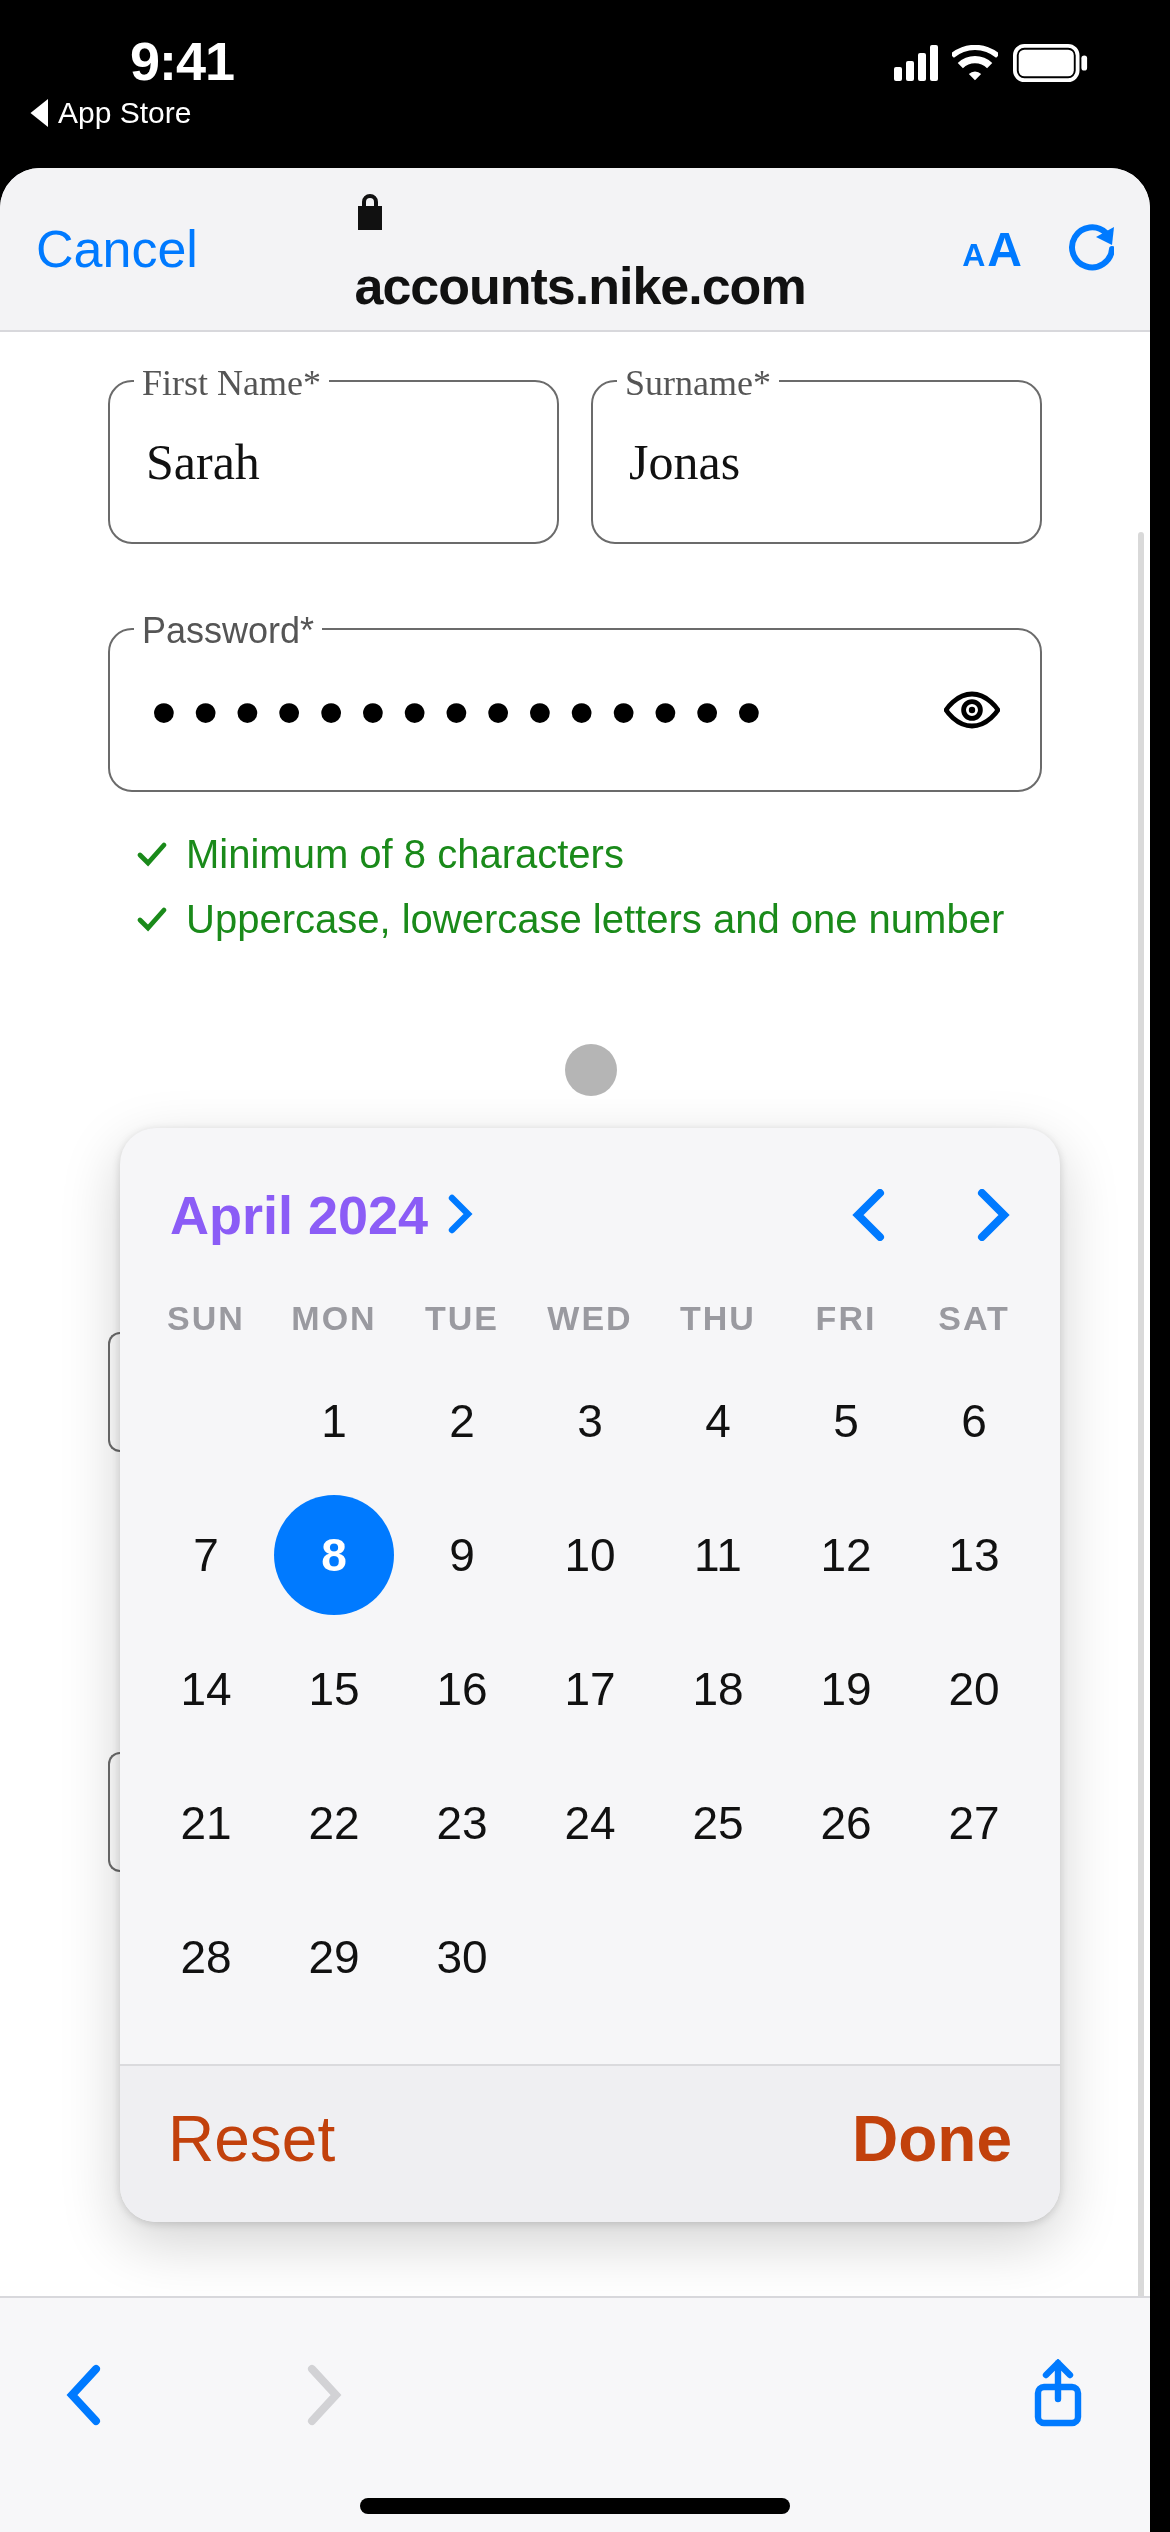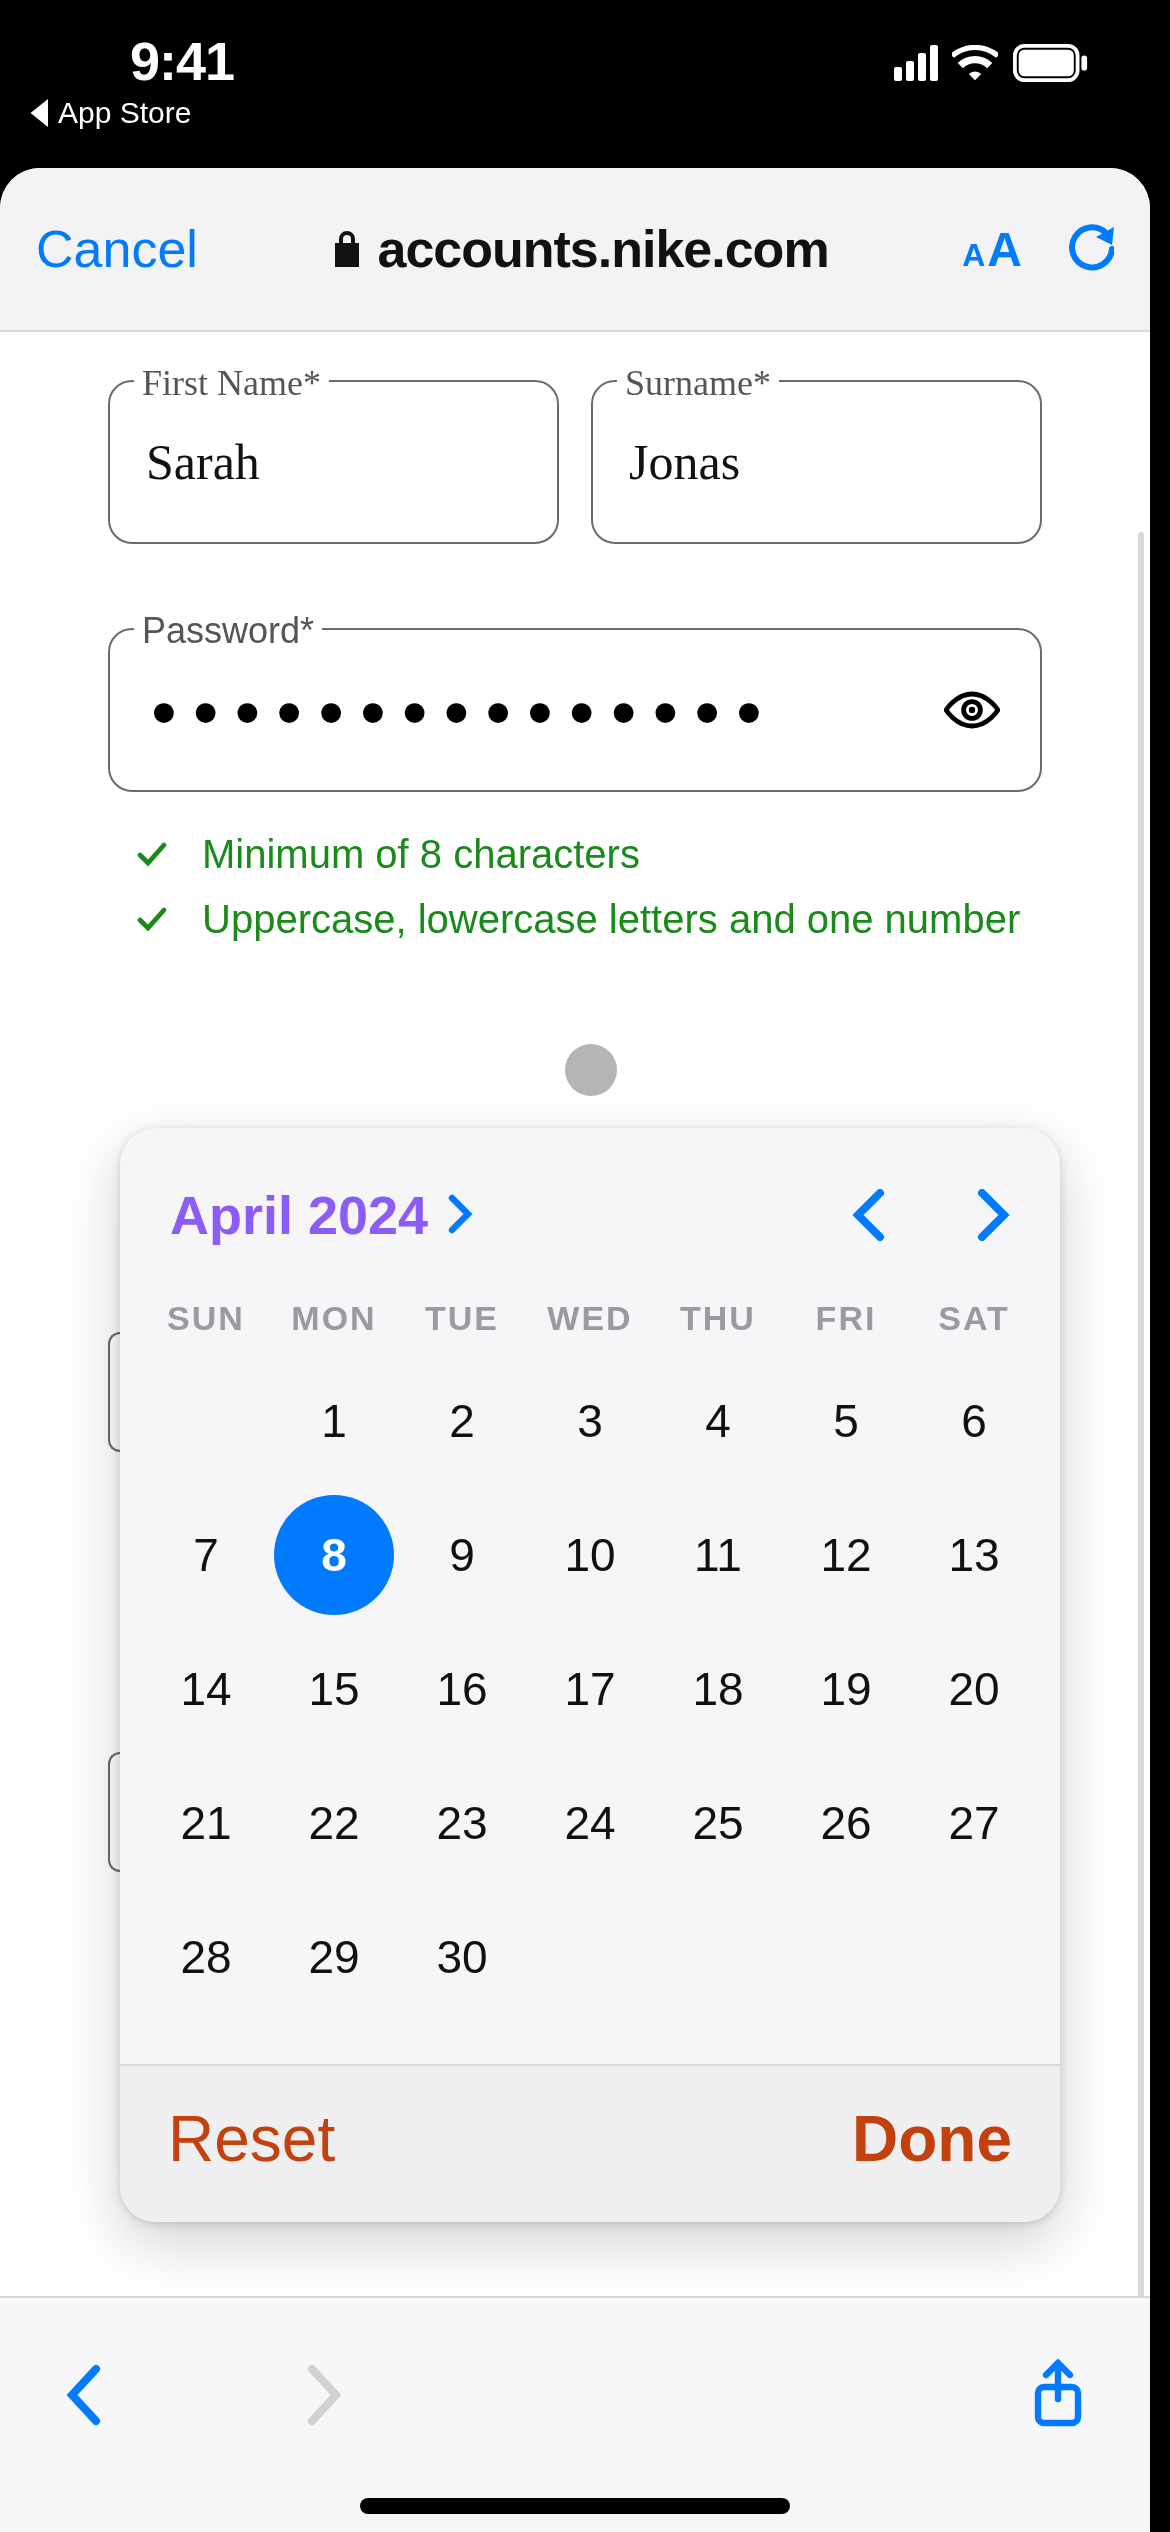--- a/index.html
+++ b/index.html
@@ -16,39 +16,39 @@
   .bars span:nth-child(3){height:28px} .bars span:nth-child(4){height:36px}
   .wifi svg, .battery svg { display:block; }
 
   .back-appstore { position: absolute; left: 30px; top: 96px; color:#fff; font-size: 30px; display:flex; align-items:center; gap:6px; }
 
   
   .safari-sheet { position:absolute; top:168px; left:0; right:0; bottom:0; background:#000; }
   .sheet-card { position:absolute; top:0; left:0; right:0; bottom:0; background:#f3f3f5; border-top-left-radius:40px; border-top-right-radius:40px; overflow:hidden; }
   .safari-bar { height:164px; display:flex; align-items:center; justify-content:space-between; padding:0 36px; background:#f3f3f5; border-bottom:2px solid #d8d8dc; }
   .cancel-btn { color:#007aff; font-size:52px; }
-  .url { display:flex; align-items:flex-start; gap:14px; font-size:52px; font-weight:600; letter-spacing:-1px; color:#111; }
+  .url { display:flex; align-items:flex-start; gap:14px; font-size:52px; font-weight:600; letter-spacing:-1px; color:#111;flex-direction:column; }
   .right-tools { display:flex; align-items:center; gap:44px; }
   .aa { color:#007aff; font-weight:600; display:flex; align-items:baseline; }
   .aa .small{ font-size:32px; } .aa .big{ font-size:48px; margin-left:2px;}
   .reload svg { display:block; }
 
   
   .page { position:absolute; top:164px; left:0; right:0; bottom:0; background:#fff; overflow:hidden; }
   .form-area { padding: 48px 108px 0; }
   .name-row { display:flex; gap:32px;font-family:Liberation Serif, serif; }
   .field { position:relative; flex:1; }
   .field .box { border:2px solid #6b6b6b; border-radius:24px; height:164px; display:flex; align-items:center; padding:0 36px; font-size:50px; color:#111;text-align:center; }
   .field .label { position:absolute; top:-18px; left:26px; background:#fff; padding:0 8px; font-size:36px; color:#555; }
   .pw-field { margin-top:84px;border-radius:7px; }
   .pw-box { border:2px solid #6b6b6b; border-radius:24px; height:164px; display:flex; align-items:center; justify-content:space-between; padding:0 40px; font-size:50px; }
   .dots { letter-spacing:14px; font-size:46px; color:#000; }
   .eye svg { display:block; }
   .rules { margin-top:40px; padding-left:28px; }
-  .rule { display:flex; align-items:center; gap:34px; color:#1a8a1a; font-size:40px; margin-bottom:20px; }
+  .rule { display:flex; align-items:center; gap:18px; color:#1a8a1a; font-size:40px; margin-bottom:20px; }
   .rule svg { flex:0 0 auto; }
 
   
   .gray-dot { position:absolute; left:565px; top:712px; width:52px; height:52px; border-radius:50%; background:rgba(120,120,120,.55); }
 
   
   .calendar { position:absolute; left:120px; right:90px; top:796px; background:#f6f6f8; border-radius:36px; box-shadow:0 20px 60px rgba(0,0,0,.18), 0 2px 8px rgba(0,0,0,.15); overflow:hidden; }
   .cal-head { display:flex; align-items:center; justify-content:space-between; padding:56px 50px 36px; }
   .cal-month { display:flex; align-items:center; gap:18px; font-size:54px; font-weight:700; color:#8b5cf6; }
   .cal-month .chev { color:#007aff; }

